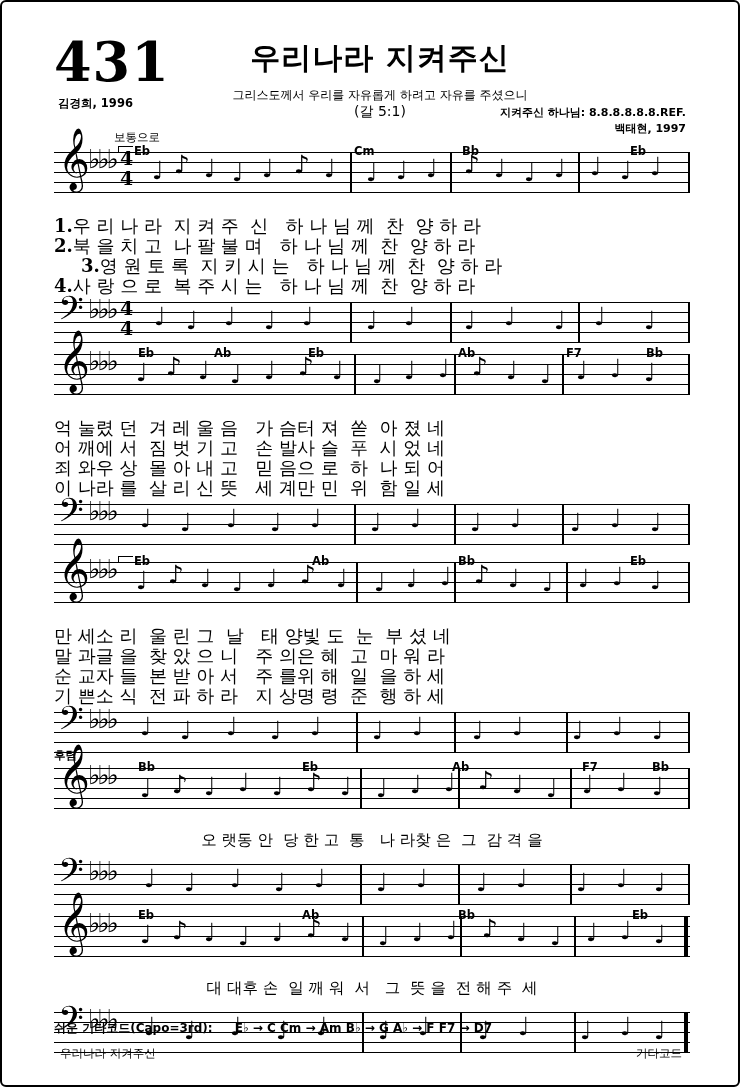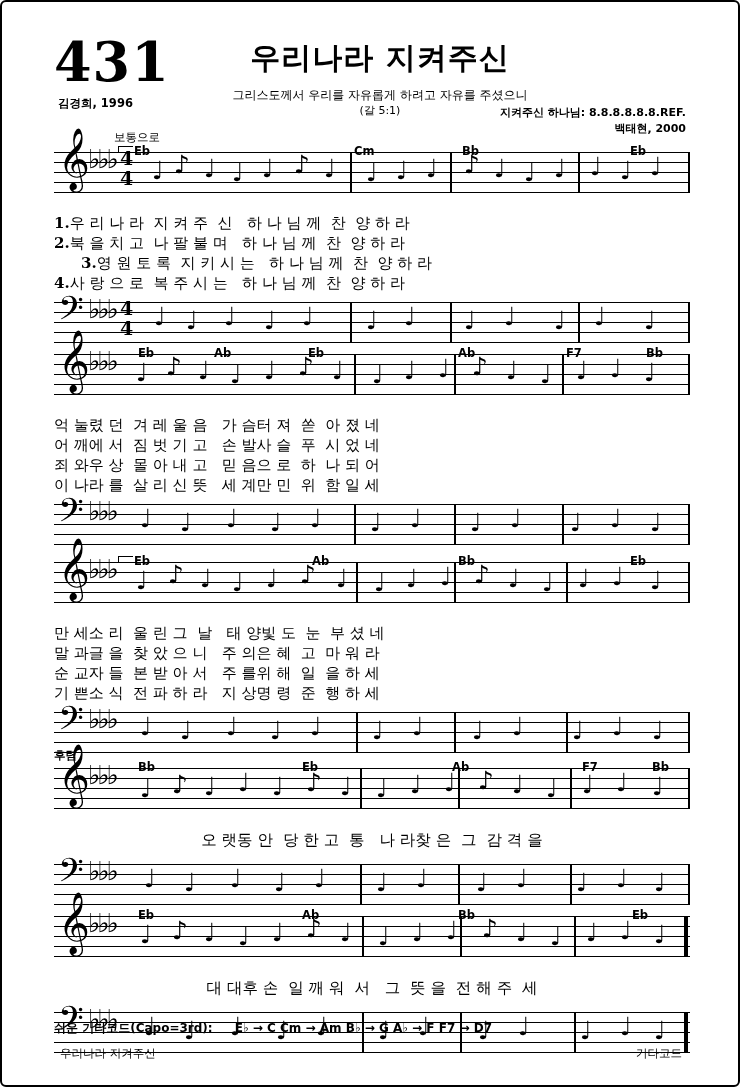--- a/index.html
+++ b/index.html
@@ -3,21 +3,21 @@
 <meta charset="utf-8">
 <style>
   html,body{margin:0;padding:0;background:#ffffff;}
   body{width:740px;height:1087px;position:relative;font-family:"DejaVu Sans","Liberation Sans",sans-serif;color:#000;}
   .page{position:absolute;left:0;top:0;width:740px;height:1087px;border:2px solid #000;box-sizing:border-box;border-radius:6px;overflow:hidden;background:#fff;}
 
   
   .hymn-number{position:absolute;left:52px;top:28px;font-family:"DejaVu Serif","Liberation Serif",serif;font-weight:700;font-size:54px;letter-spacing:1px;}
   .title{position:absolute;left:218px;top:36px;width:320px;text-align:center;font-family:"DejaVu Sans","Liberation Sans",sans-serif;font-weight:700;font-size:30px;letter-spacing:1px;}
   .subtitle{position:absolute;left:178px;top:85px;width:400px;text-align:center;font-size:12px;}
-  .reference{position:absolute;left:178px;top:101px;width:400px;text-align:center;font-size:11px;}
+  .reference{position:absolute;left:178px;top:101px;width:400px;text-align:center;font-size:14px;}
   .author{position:absolute;left:56px;top:94px;font-size:11.5px;font-weight:700;}
   .tempo{position:absolute;left:112px;top:128px;font-size:11.5px;}
   .meter{position:absolute;right:52px;top:103px;font-size:11px;font-weight:700;text-align:right;}
   .composer{position:absolute;right:52px;top:119px;font-size:11px;font-weight:700;text-align:right;}
 
   
   .system{position:absolute;left:52px;width:636px;}
   .staff{position:relative;height:46px;}
   .staff .ln{position:absolute;left:0;right:0;height:1.3px;background:#000;}
   .staff .ln:nth-child(1){top:4px}
@@ -36,21 +36,21 @@
   .keysig{position:absolute;top:-2px;font-size:26px;line-height:26px;letter-spacing:-3px;}
   .timesig{position:absolute;top:0px;font-family:"DejaVu Serif","Liberation Serif",serif;font-weight:700;font-size:19px;line-height:20px;text-align:center;}
   .timesig span{display:block;}
 
   
   .nt{position:absolute;font-size:25px;line-height:25px;font-family:"DejaVu Sans","Liberation Sans",sans-serif;}
 
   .chord{position:absolute;font-size:11.5px;font-weight:700;font-family:"DejaVu Sans","Liberation Sans",sans-serif;}
   .bracket{position:absolute;border-left:1.4px solid #000;border-top:1.4px solid #000;height:6px;}
 
-  .lyricline{position:absolute;left:0;width:636px;font-size:15px;letter-spacing:0px;white-space:pre;font-family:"DejaVu Sans","Liberation Sans",sans-serif;}
+  .lyricline{position:absolute;left:0;width:636px;font-size:18px;letter-spacing:0px;white-space:pre;font-family:"DejaVu Sans","Liberation Sans",sans-serif;}
   .lyricline .num{font-family:"DejaVu Serif","Liberation Serif",serif;font-weight:700;}
   .single-lyric{position:absolute;left:0;width:636px;text-align:center;font-size:15.5px;white-space:pre;}
 
   .label{position:absolute;font-size:11.5px;font-weight:700;}
 
   
   .guitar{position:absolute;left:52px;bottom:48px;font-size:12px;font-weight:700;}
   .foot-left{position:absolute;left:58px;bottom:24px;font-size:11.5px;}
   .foot-right{position:absolute;right:56px;bottom:24px;font-size:11.5px;}
 </style>
@@ -59,21 +59,21 @@
 
 <div class="page">
 
   <div class="hymn-number">431</div>
   <div class="title">우리나라 지켜주신</div>
   <div class="subtitle">그리스도께서 우리를 자유롭게 하려고 자유를 주셨으니</div>
   <div class="reference">(갈 5:1)</div>
   <div class="author">김경희, 1996</div>
   <div class="tempo">보통으로</div>
   <div class="meter">지켜주신 하나님: 8.8.8.8.8.8.REF.</div>
-  <div class="composer">백태현, 2000</div>
+  <div class="composer">백태현, 1997</div>
 
   <div class="system" style="top:146px;">
 
     <div class="bracket" style="left:64px;top:-2px;width:14px;"></div>
     <div class="chord" style="left:80px;top:-4px;">Eb</div>
     <div class="chord" style="left:300px;top:-4px;">Cm</div>
     <div class="chord" style="left:408px;top:-4px;">Bb</div>
     <div class="chord" style="left:576px;top:-4px;">Eb</div>
 
     <div class="staff">

